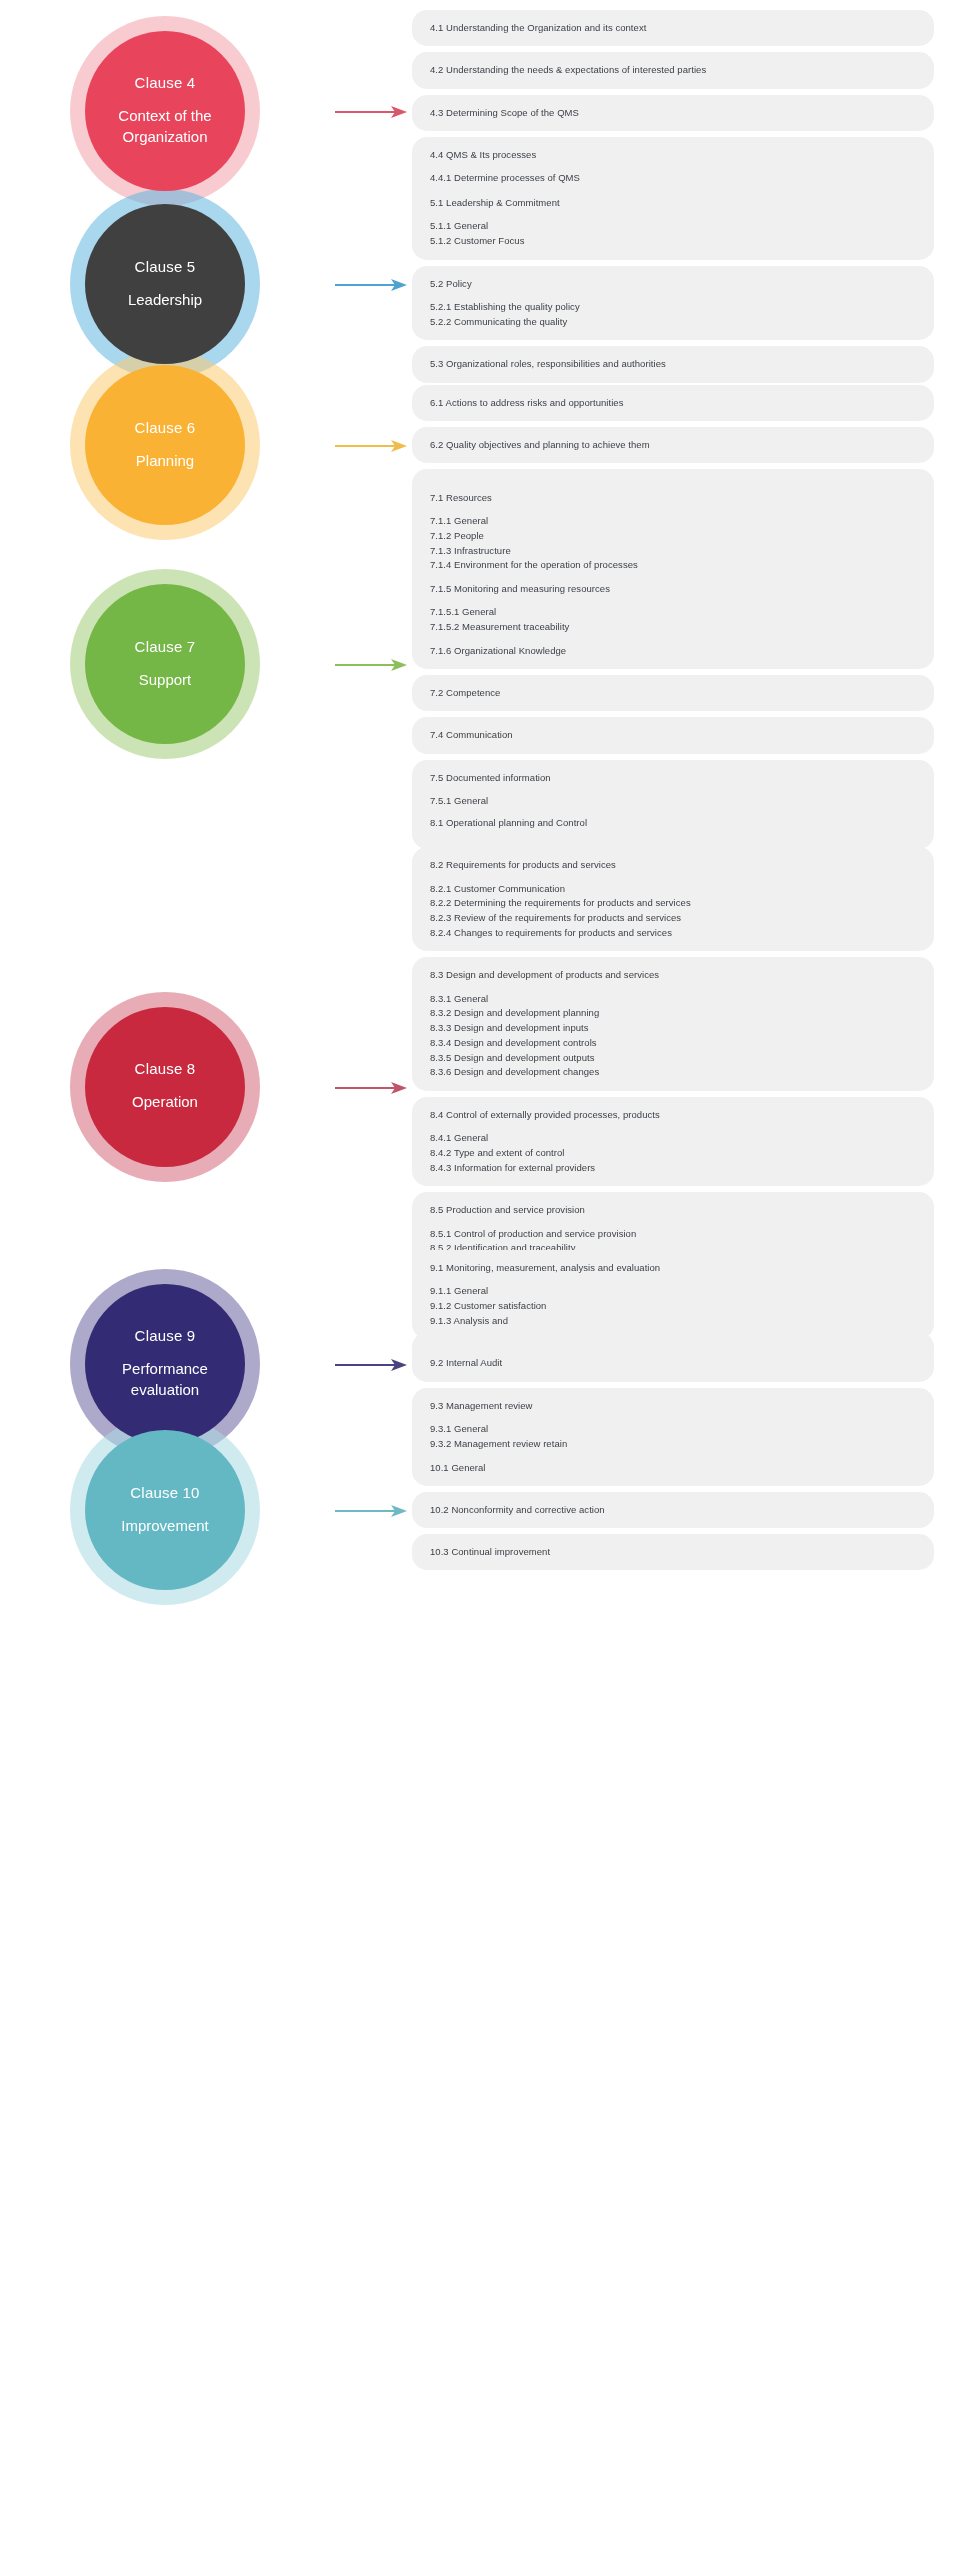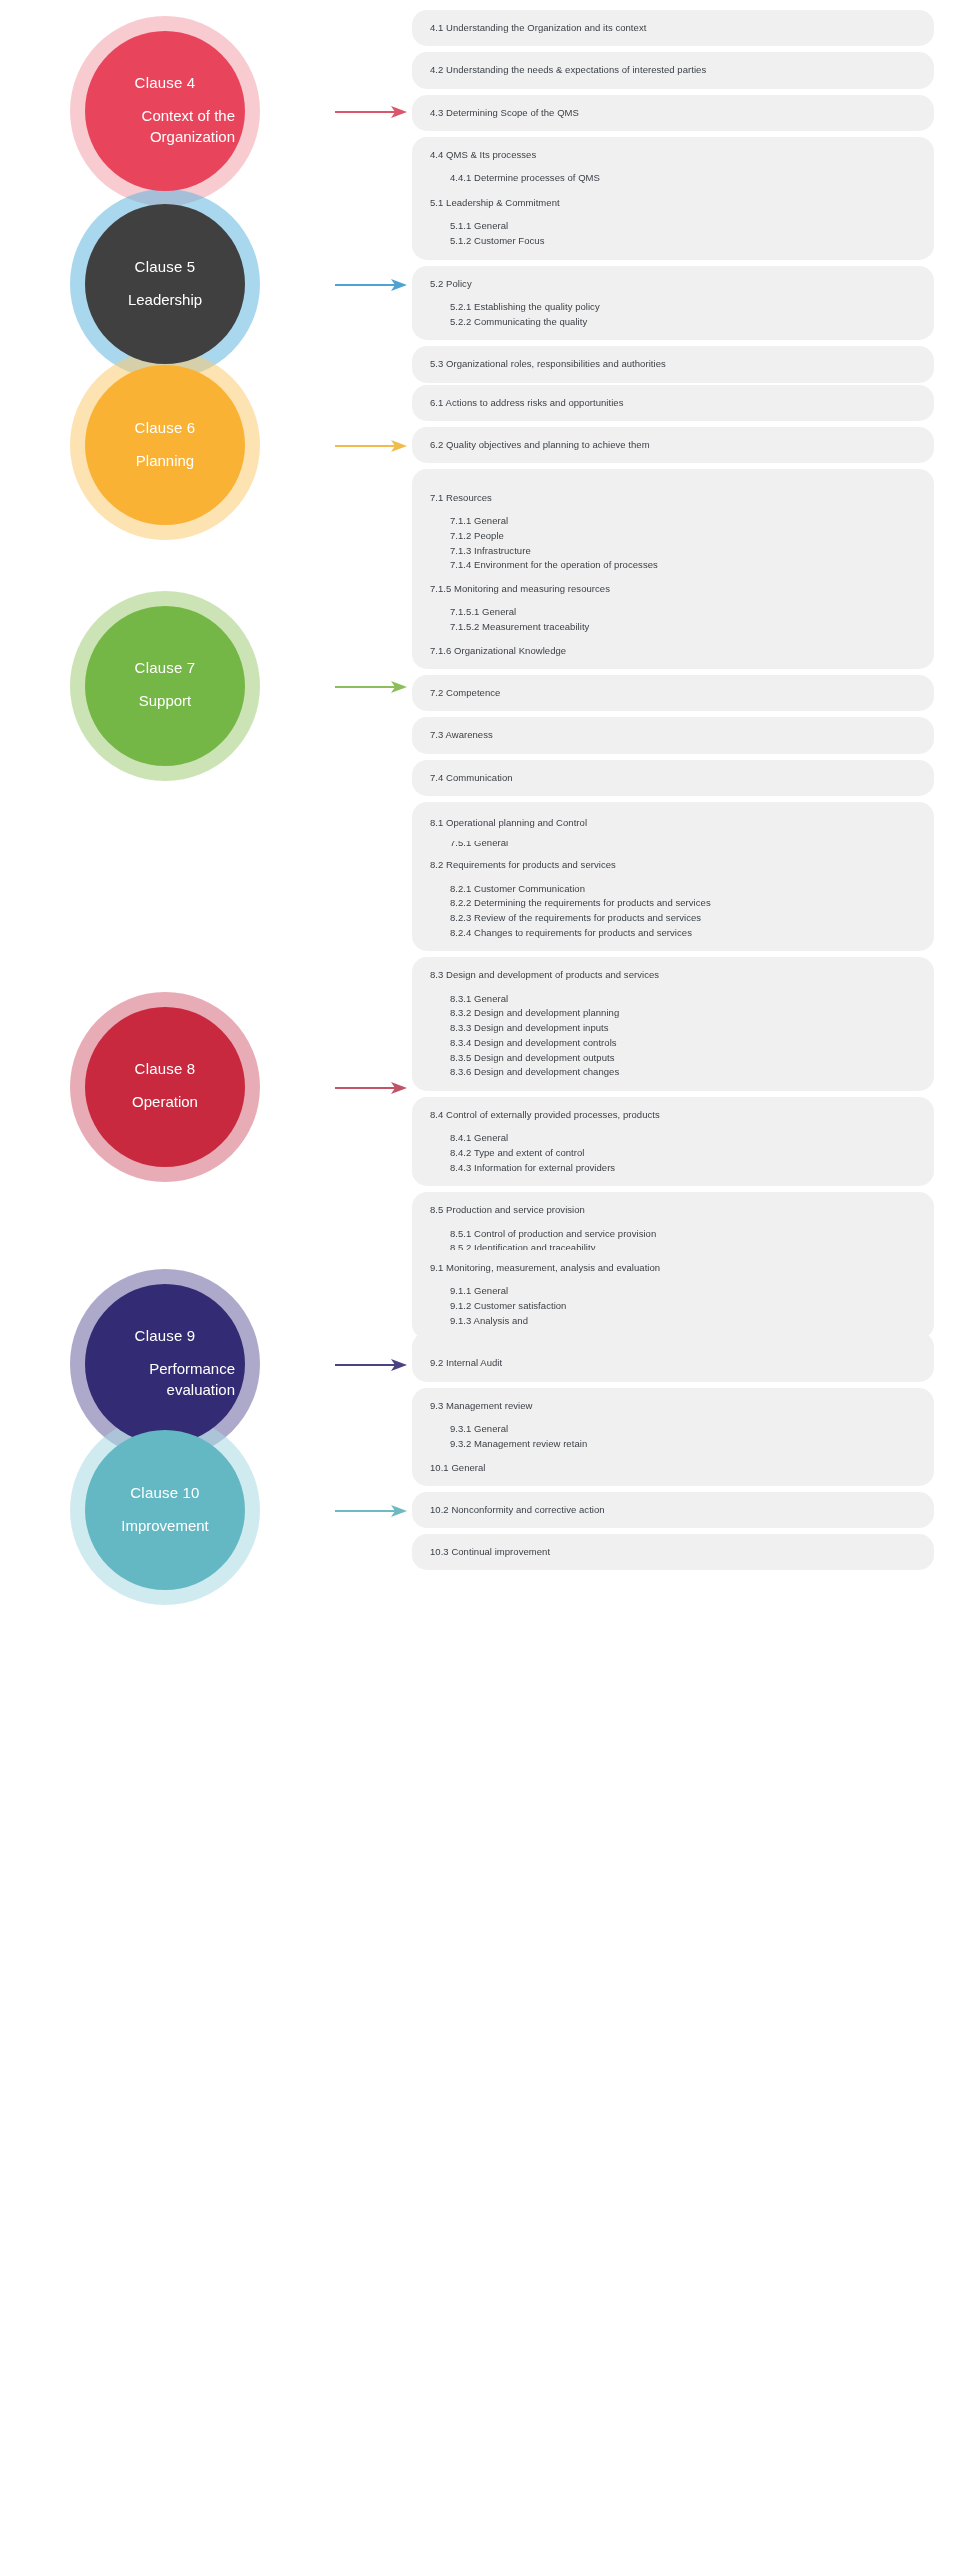--- a/index.html
+++ b/index.html
@@ -57,21 +57,21 @@
   .inner-disc {
     position: relative;
     z-index: 1;
     width: 160px;
     height: 160px;
     border-radius: 50%;
     display: flex;
     flex-direction: column;
     align-items: center;
     justify-content: center;
-    text-align: right;
+    text-align: center;
     color: #ffffff;
   }
   .clause-title {
     font-size: 15px;
     letter-spacing: 0.2px;
     line-height: 1.2;
     margin-bottom: 14px;
     font-weight: 400;
   }
   .clause-subtitle {
@@ -116,21 +116,20 @@
     font-size: 9.5px;
     color: #3a3f45;
     line-height: 1.5;
     letter-spacing: 0.05px;
   }
   .sub-box .item {
     font-size: 9.5px;
     color: #3a3f45;
     line-height: 1.55;
     letter-spacing: 0.05px;
-    margin-left: 20px;
   }
   .sub-box .group {
     margin-top: 9px;
   }
 </style>
 </head>
 <body>
 
 <div id="diagram">
     <div class="clause-row" style="top: 10px;">
@@ -267,23 +266,20 @@
           </div>
           <div class="head group">7.1.5 Monitoring and measuring resources</div>
           <div class="group">
             <div class="item">7.1.5.1 General</div>
             <div class="item">7.1.5.2 Measurement traceability</div>
           </div>
           <div class="head group">7.1.6 Organizational Knowledge</div>
         </div>
         <div class="sub-box">
           <div class="head">7.2 Competence</div>
-        </div>
-        <div class="sub-box">
-          <div class="head">7.3 Awareness</div>
         </div>
         <div class="sub-box">
           <div class="head">7.4 Communication</div>
         </div>
         <div class="sub-box">
           <div class="head">7.5 Documented information</div>
           <div class="group">
             <div class="item">7.5.1 General</div>
             <div class="item">7.5.2 Creating and updating</div>
             <div class="item">7.5.3 Control of documented information</div>

